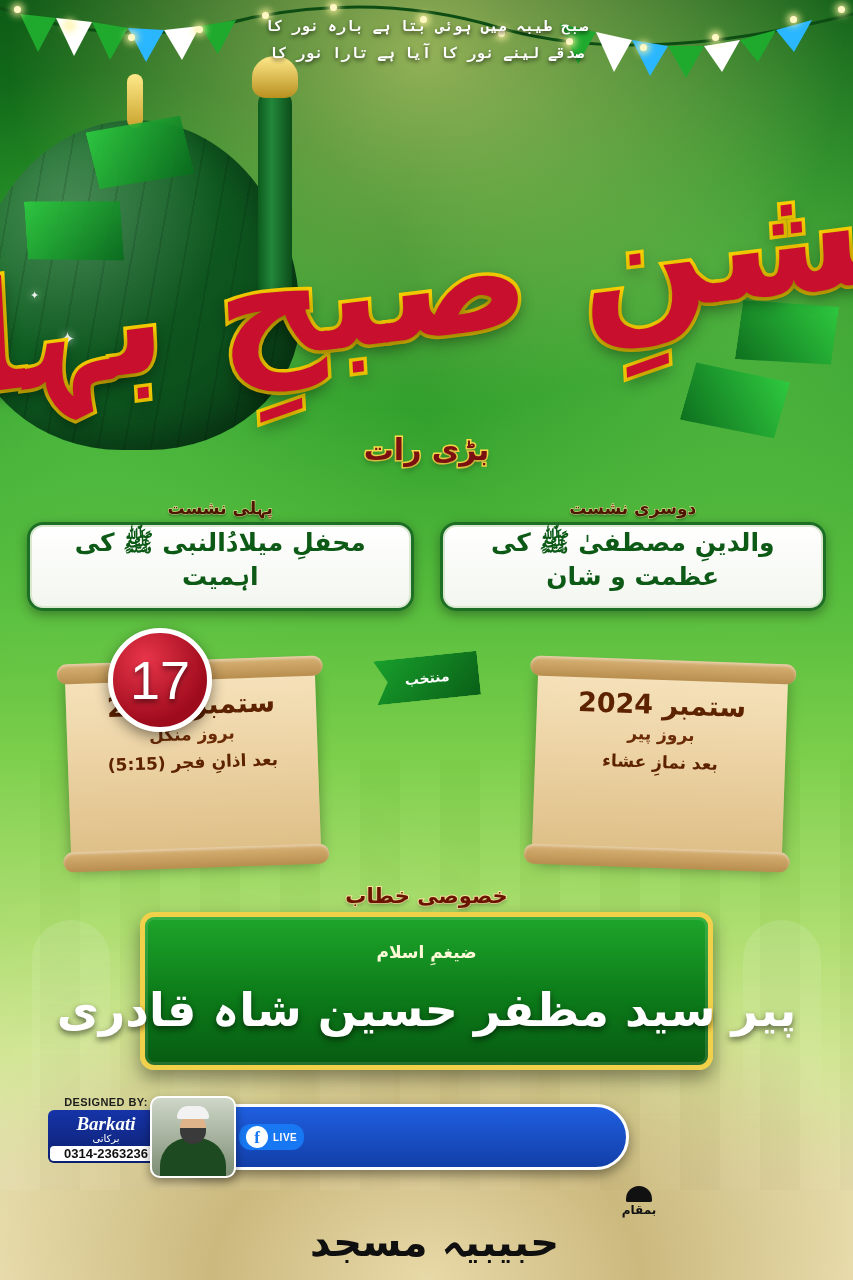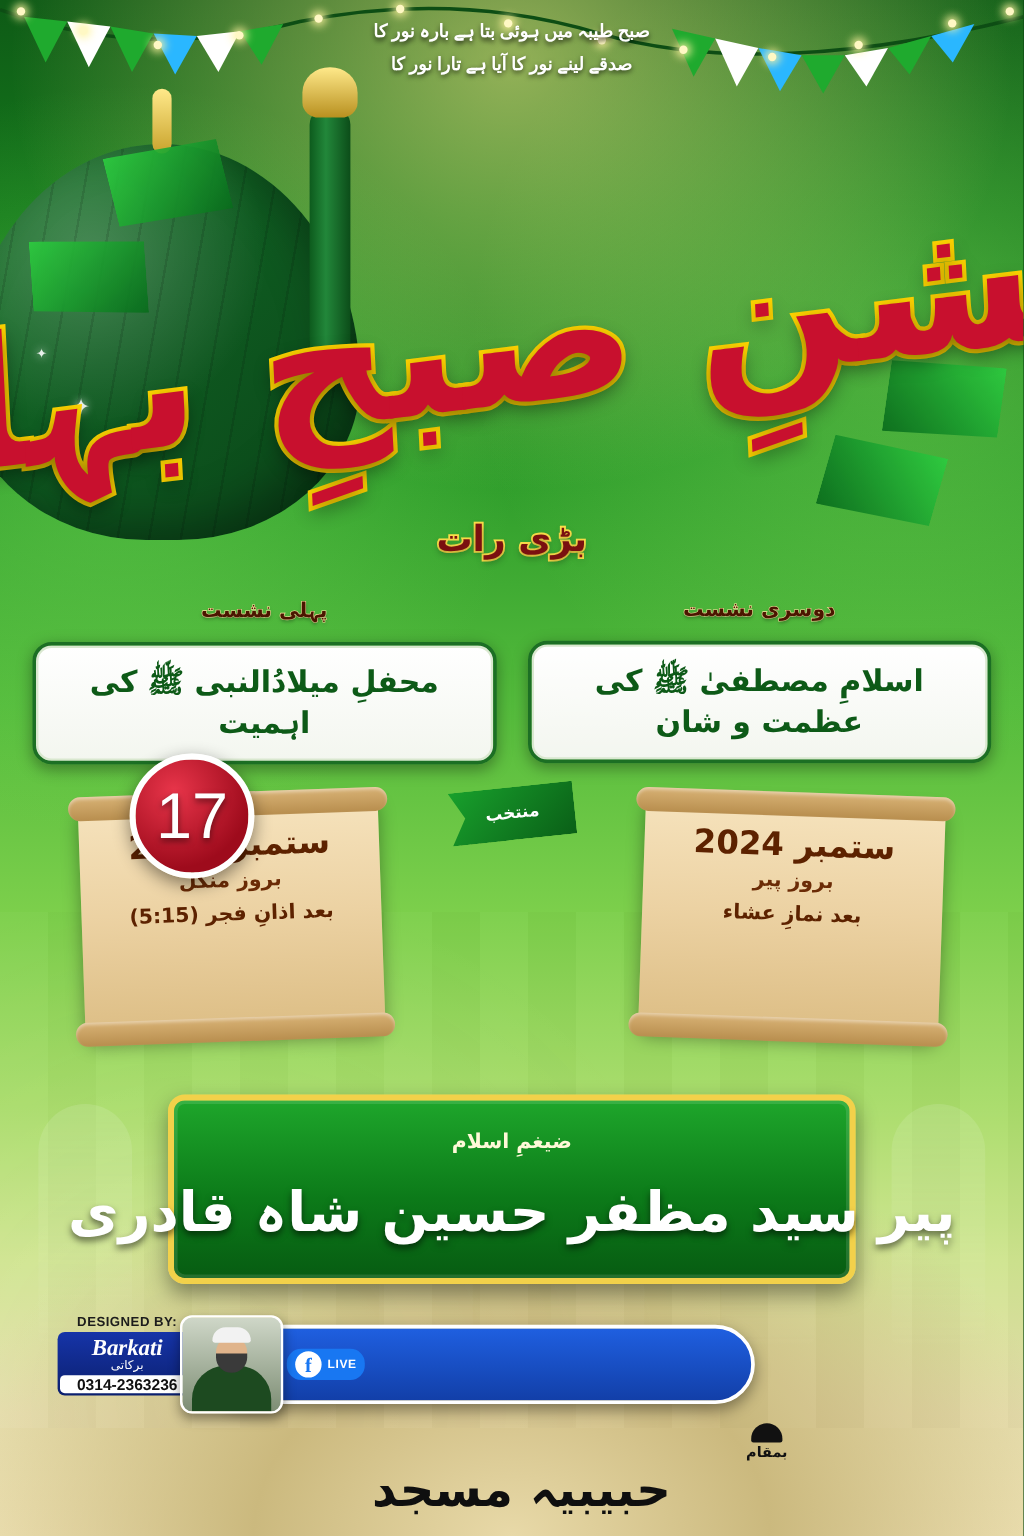--- a/index.html
+++ b/index.html
@@ -86,21 +86,21 @@
   .bunting svg{display:block;}
   .lights{position:absolute;left:0;right:0;top:0;height:120px;}
   .bulb{position:absolute;width:7px;height:7px;border-radius:50%;
     background:#fff8c4;box-shadow:0 0 7px 3px rgba(255,244,160,.85);}
 
   
   .couplet{
     position:absolute; top:14px; left:0; right:0;
     text-align:center; direction:rtl;
     color:#ffffff; font-weight:bold;
-    font-family:Liberation Serif, serif;
+    font-family:Liberation Mono, monospace;
     text-shadow:0 2px 4px rgba(0,0,0,.65);
     line-height:1.8;
     font-size:15px;
     letter-spacing:.3px;
   }
   .couplet div{ padding:0 120px; }
 
   
   .title-wrap{
     position:absolute; top:110px; left:0; right:0; height:350px;
@@ -135,29 +135,29 @@
     position:absolute; top:498px; left:26px; right:26px;
     display:flex; flex-direction:row-reverse; justify-content:center; gap:26px;
     direction:rtl;
   }
   .session{ position:relative; width:calc(50% - 14px); }
   .session-tag{
     text-align:center; direction:rtl;
     font-family:"DejaVu Sans", sans-serif;
     font-size:17px; font-weight:bold; color:#4b1500;
     -webkit-text-stroke:1px #ffe9a0; paint-order:stroke fill;
-    margin-bottom:16px;
+    margin-bottom:4px;
     text-shadow:0 2px 3px rgba(0,0,0,.35);
   }
   .session-box{
     background:linear-gradient(180deg,#ffffff 0%,#f3f6ef 100%);
     border:3px solid #1c6f24;
     border-radius:16px;
     box-shadow:0 4px 12px rgba(0,0,0,.35), inset 0 0 0 2px #d9e8cf;
-    padding:14px 12px 14px;
+    padding:1px 12px 14px;
     text-align:center; direction:rtl;
   }
   .session-box span{
     font-family:"DejaVu Sans", sans-serif;
     font-size:25px; font-weight:bold; color:#0d5a17;
     line-height:1.35;
   }
 
   
   .dates{
@@ -404,21 +404,21 @@
   <div class="sessions">
     <div class="session">
       <div class="session-tag">پہلی نشست</div>
       <div class="session-box">
         <span>محفلِ میلادُالنبی ﷺ کی اہمیت</span>
       </div>
     </div>
     <div class="session">
       <div class="session-tag">دوسری نشست</div>
       <div class="session-box">
-        <span>اسلامِ مصطفیٰ ﷺ کی عظمت و شان</span>
+        <span>والدینِ مصطفیٰ ﷺ کی عظمت و شان</span>
       </div>
     </div>
   </div>
 
   <div class="dates">
 
     <div class="scroll right">
       <div class="scroll-inner">
         <div class="scroll-date">ستمبر 2024</div>
         <div class="scroll-day">بروز پیر</div>
@@ -431,20 +431,21 @@
         <div class="scroll-date">ستمبر 2024</div>
         <div class="scroll-day">بروز منگل</div>
         <div class="scroll-time">بعد اذانِ فجر (5:15)</div>
       </div>
     </div>
     <div class="badge b17">17</div>
 
     <div class="mid-flag">منتخب</div>
   </div>
 
+  <div class="speaker-label">خصوصی خطاب</div>
   <div class="speaker-panel">
     <div class="speaker-pre">ضیغمِ اسلام</div>
     <div class="speaker-name">پیر سید مظفر حسین شاہ قادری</div>
   </div>
 
   <div class="designer">
     <div class="designer-by">DESIGNED BY:</div>
     <div class="designer-card">
       <div class="designer-brand">Barkati</div>
       <div class="designer-ar">برکاتی</div>

